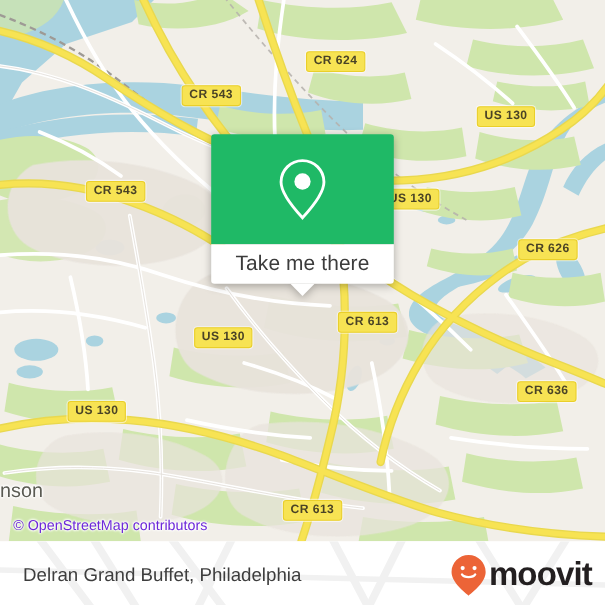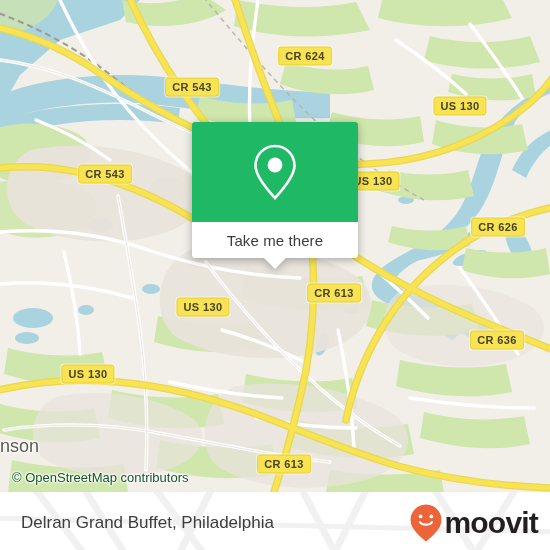--- a/index.html
+++ b/index.html
@@ -61,40 +61,40 @@
     display: flex; align-items: center; justify-content: center;
   }
   #popup-bottom {
     background: #ffffff;
     height: 36px;
     border-radius: 0 0 3px 3px;
     display: flex; align-items: center; justify-content: center;
     position: relative;
   }
   #popup-label {
-    font-size: 15px;
+    font-size: 19px;
     color: #3c3c3c;
     letter-spacing: .1px;
   }
   #popup-tail {
     position: absolute;
     left: 50%; bottom: -11px;
     margin-left: -11px;
     width: 0; height: 0;
     border-left: 11px solid transparent;
     border-right: 11px solid transparent;
     border-top: 11px solid #ffffff;
   }
 
   
   #attribution {
     position: absolute;
     left: 12px; top: 470px;
     font-size: 13px;
-    color: #14532d;
+    color: #6d28d9;
     text-shadow: 1px 0 2px #fff, -1px 0 2px #fff, 0 1px 2px #fff, 0 -1px 2px #fff;
     z-index: 6;
   }
 
   
   #footer {
     position: absolute;
     left: 0; top: 492px; width: 550px; height: 62px;
     background: #ffffff;
     overflow: hidden;
@@ -262,21 +262,21 @@
 
     <div id="shields">
         <div class="shield" style="left: 192px; top: 87px;">CR 543</div>
         <div class="shield" style="left: 305px; top: 56px;">CR 624</div>
         <div class="shield" style="left: 460px; top: 106px;">US 130</div>
         <div class="shield" style="left: 105px; top: 174px;">CR 543</div>
         <div class="shield" style="left: 373px; top: 181px;">US 130</div>
         <div class="shield" style="left: 498px; top: 227px;">CR 626</div>
         <div class="shield" style="left: 203px; top: 307px;">US 130</div>
         <div class="shield" style="left: 334px; top: 293px;">CR 613</div>
-        <div class="shield" style="left: 497px; top: 340px;">CR 636</div>
+        <div class="shield" style="left: 497px; top: 356px;">CR 636</div>
         <div class="shield" style="left: 88px; top: 374px;">US 130</div>
         <div class="shield" style="left: 284px; top: 464px;">CR 613</div>
       </div>
 
     <div id="place-labels">
         <div class="place-label" style="left: 0px; top: 446px;">nson</div>
       </div>
 
     <div id="popup">
       <div id="popup-top">

